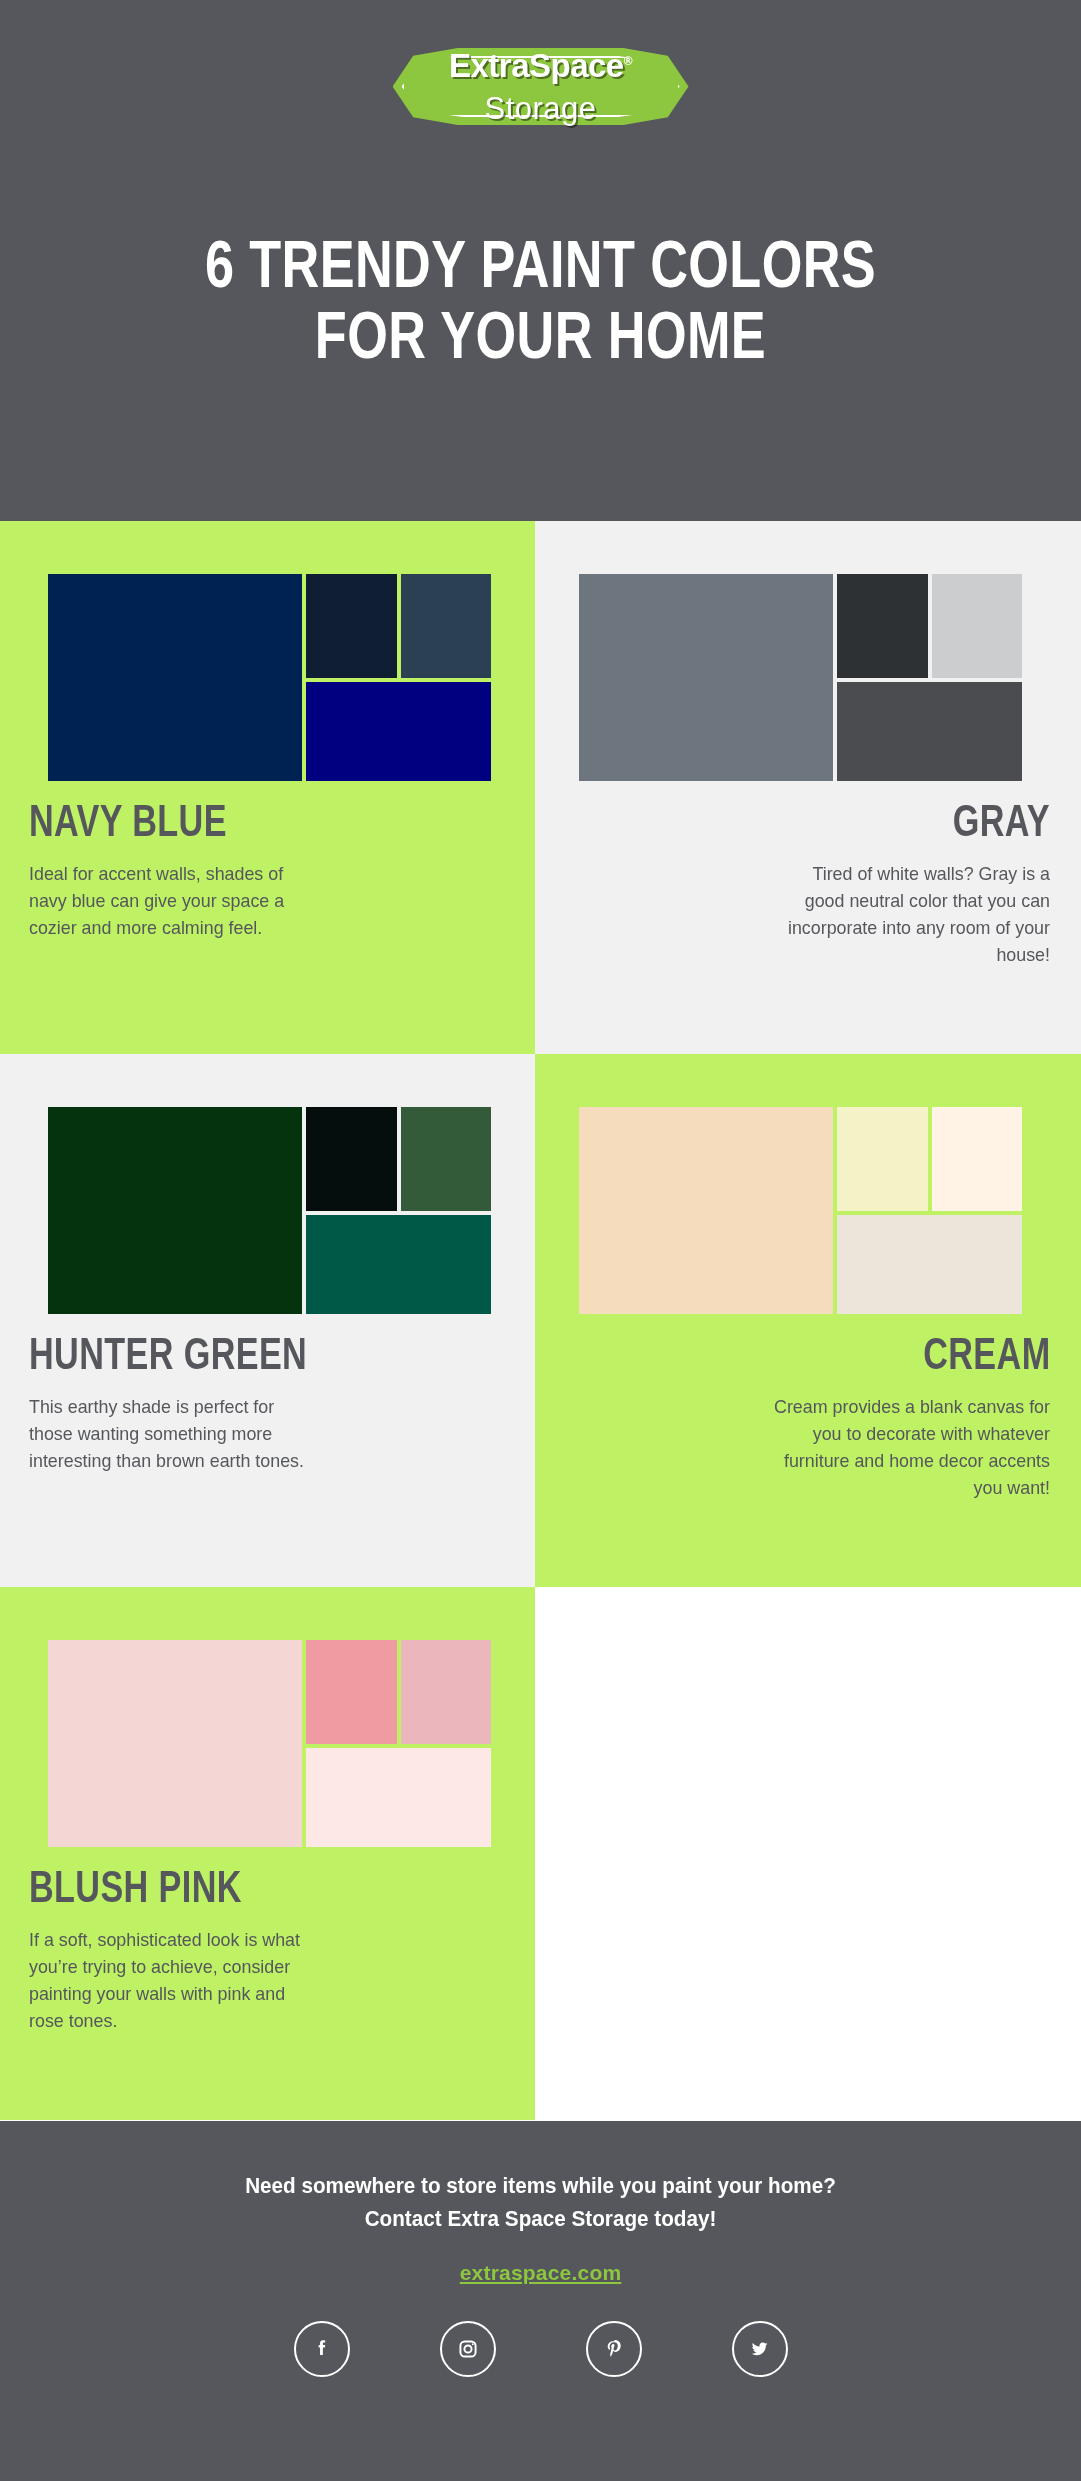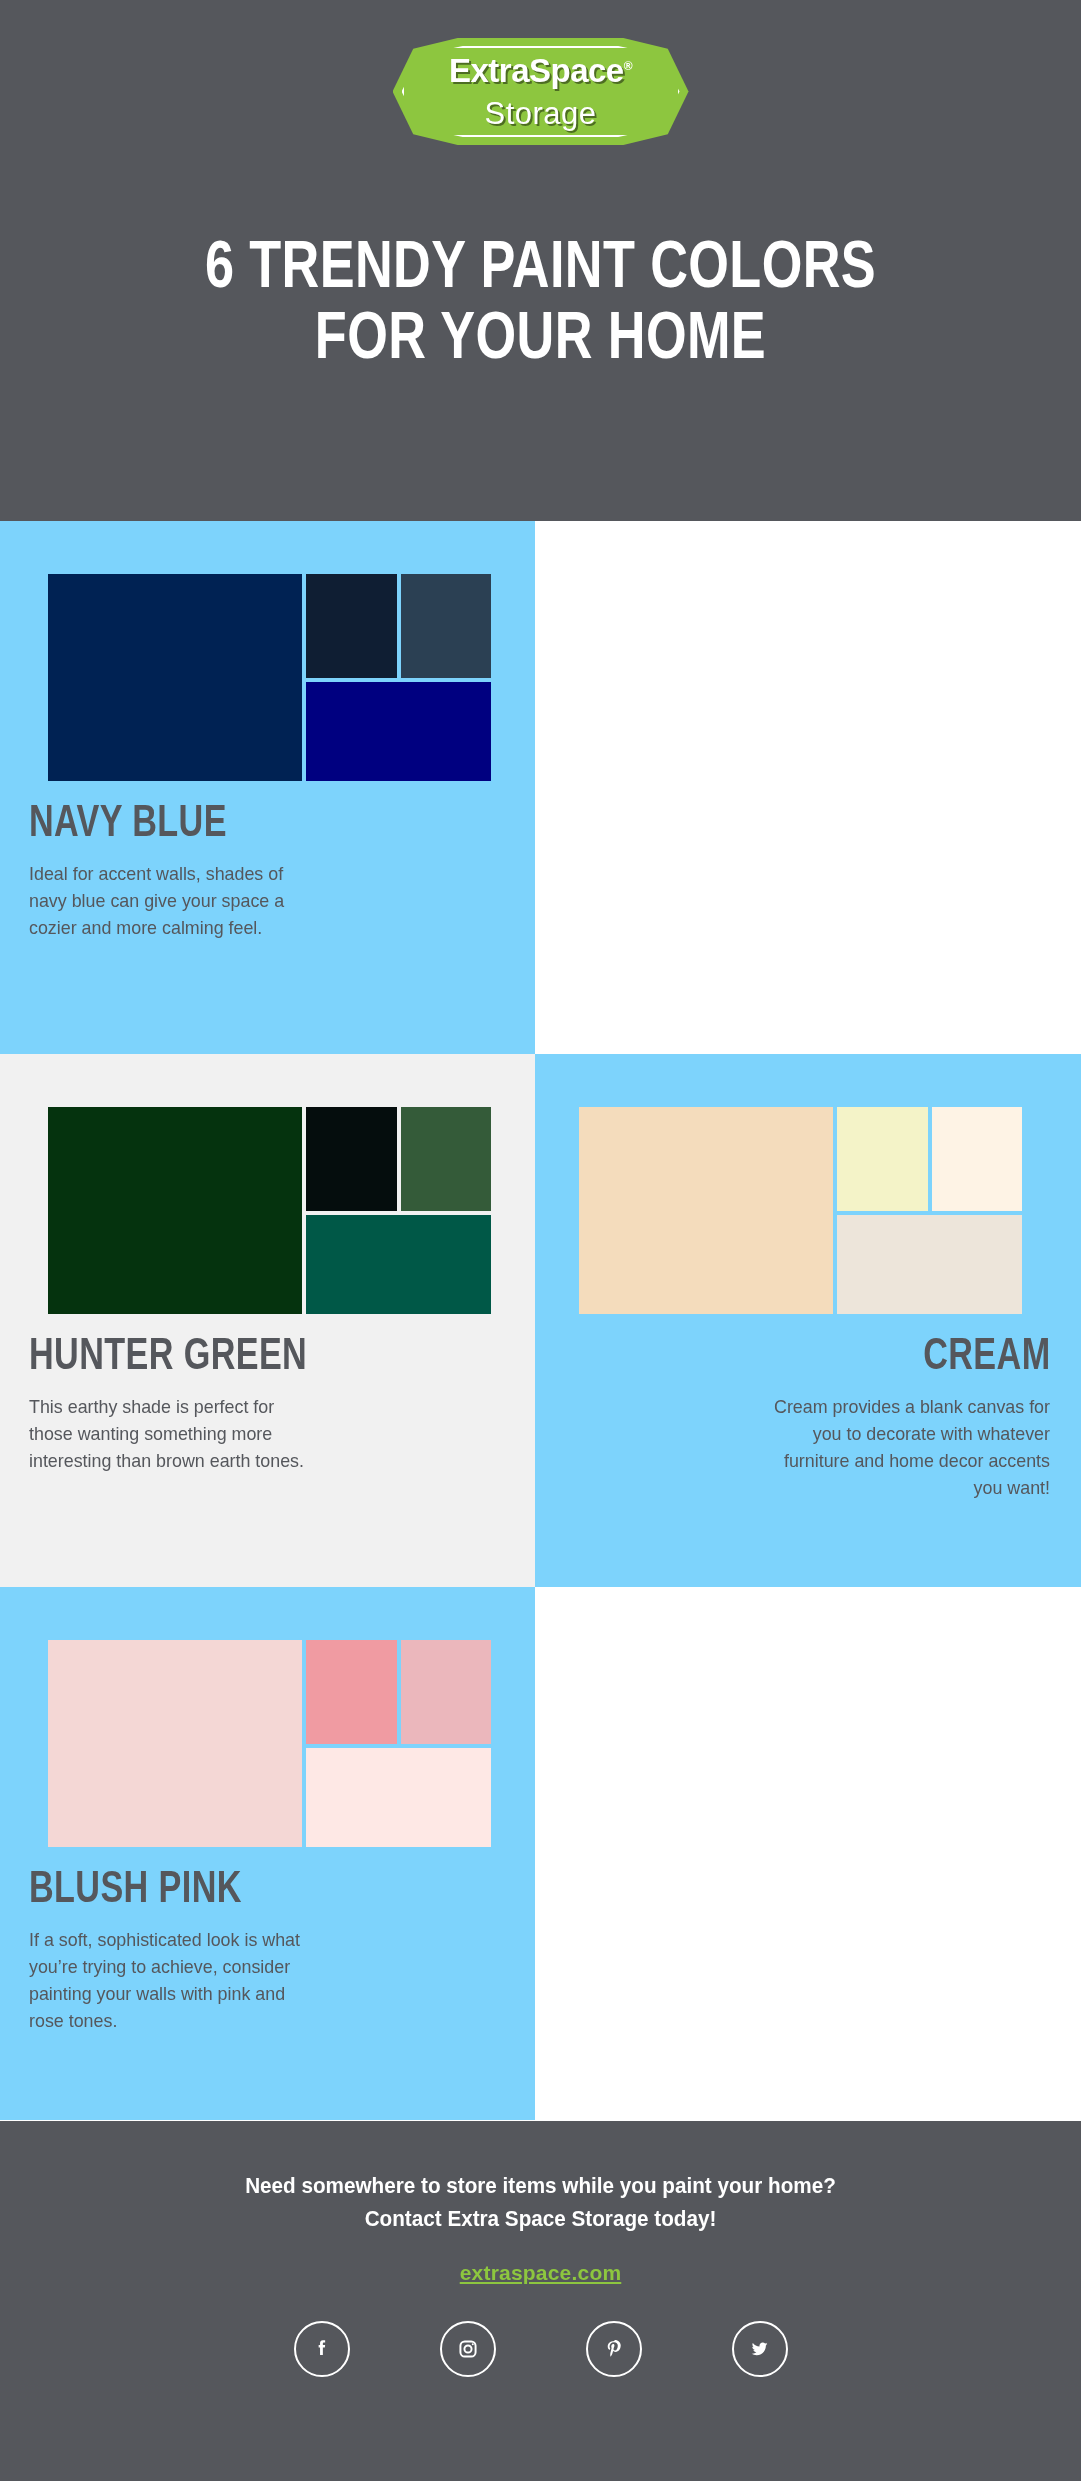--- a/index.html
+++ b/index.html
@@ -27,24 +27,24 @@
   .header {
     position: absolute;
     left: 0; top: 0;
     width: 1081px;
     height: 521px;
     background: #55575c;
   }
   .logo-wrap {
     position: absolute;
     left: 50%;
-    top: 38px;
+    top: 48px;
     transform: translateX(-50%);
     width: 296px;
-    height: 107px;
+    height: 77px;
   }
   .logo-hex {
     position: absolute;
     inset: 0;
     background: #8dc63f;
     clip-path: polygon(0% 50%, 7% 10%, 22% 0%, 78% 0%, 93% 10%, 100% 50%, 93% 90%, 78% 100%, 22% 100%, 7% 90%);
   }
   .logo-hex-inner {
     position: absolute;
     left: 9px; top: 8px; right: 9px; bottom: 8px;
@@ -111,21 +111,21 @@
     position: absolute;
     width: 535px;
     height: 533px;
     box-sizing: border-box;
   }
   .card.left  { left: 0; }
   .card.right { left: 535px; width: 546px; }
   .card.r0 { top: 0; }
   .card.r1 { top: 533px; padding-left: 21px; }
   .card.r2 { top: 1066px; }
-  .card.bg-white { background: #7dd3fc; }
+  .card.bg-white { background: #bef264; }
   .card.bg-gray  { background: #f1f1f1; }
 
   .swatches {
     position: absolute;
     top: 53px;
     height: 207px;
     display: flex;
     gap: 4px;
   }
   .card.left .swatches  { left: 48px;  width: 443px; }
@@ -278,20 +278,34 @@
             <div style="background:#0f1e33"></div>
             <div style="background:#2b4053"></div>
           </div>
           <div class="sw-row-bot" style="background:#000080"></div>
         </div>
       </div>
       <div class="card-title">NAVY BLUE</div>
       <div class="card-desc">Ideal for accent walls, shades of navy blue can give your space a cozier and more calming feel.</div>
     </div>
 
+    <div class="card right r0 bg-gray">
+      <div class="swatches">
+        <div class="sw-big" style="background:#6d757e"></div>
+        <div class="sw-col">
+          <div class="sw-row-top">
+            <div style="background:#2e3133"></div>
+            <div style="background:#cccdce"></div>
+          </div>
+          <div class="sw-row-bot" style="background:#4a4c50"></div>
+        </div>
+      </div>
+      <div class="card-title">GRAY</div>
+      <div class="card-desc">Tired of white walls? Gray is a good neutral color that you can incorporate into any room of your house!</div>
+    </div>
 
     <div class="card left r1 bg-gray">
       <div class="swatches">
         <div class="sw-big" style="background:#05330e"></div>
         <div class="sw-col">
           <div class="sw-row-top">
             <div style="background:#050d0d"></div>
             <div style="background:#345b39"></div>
           </div>
           <div class="sw-row-bot" style="background:#005847"></div>

